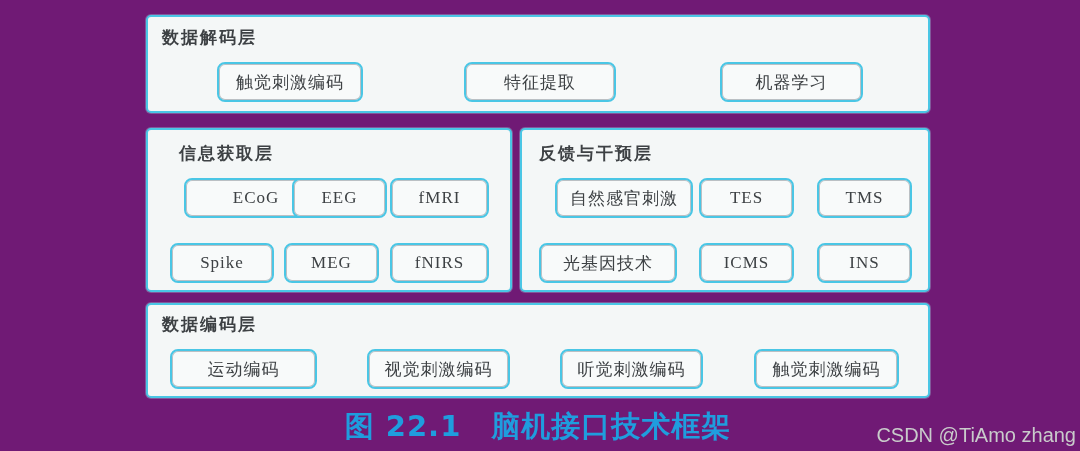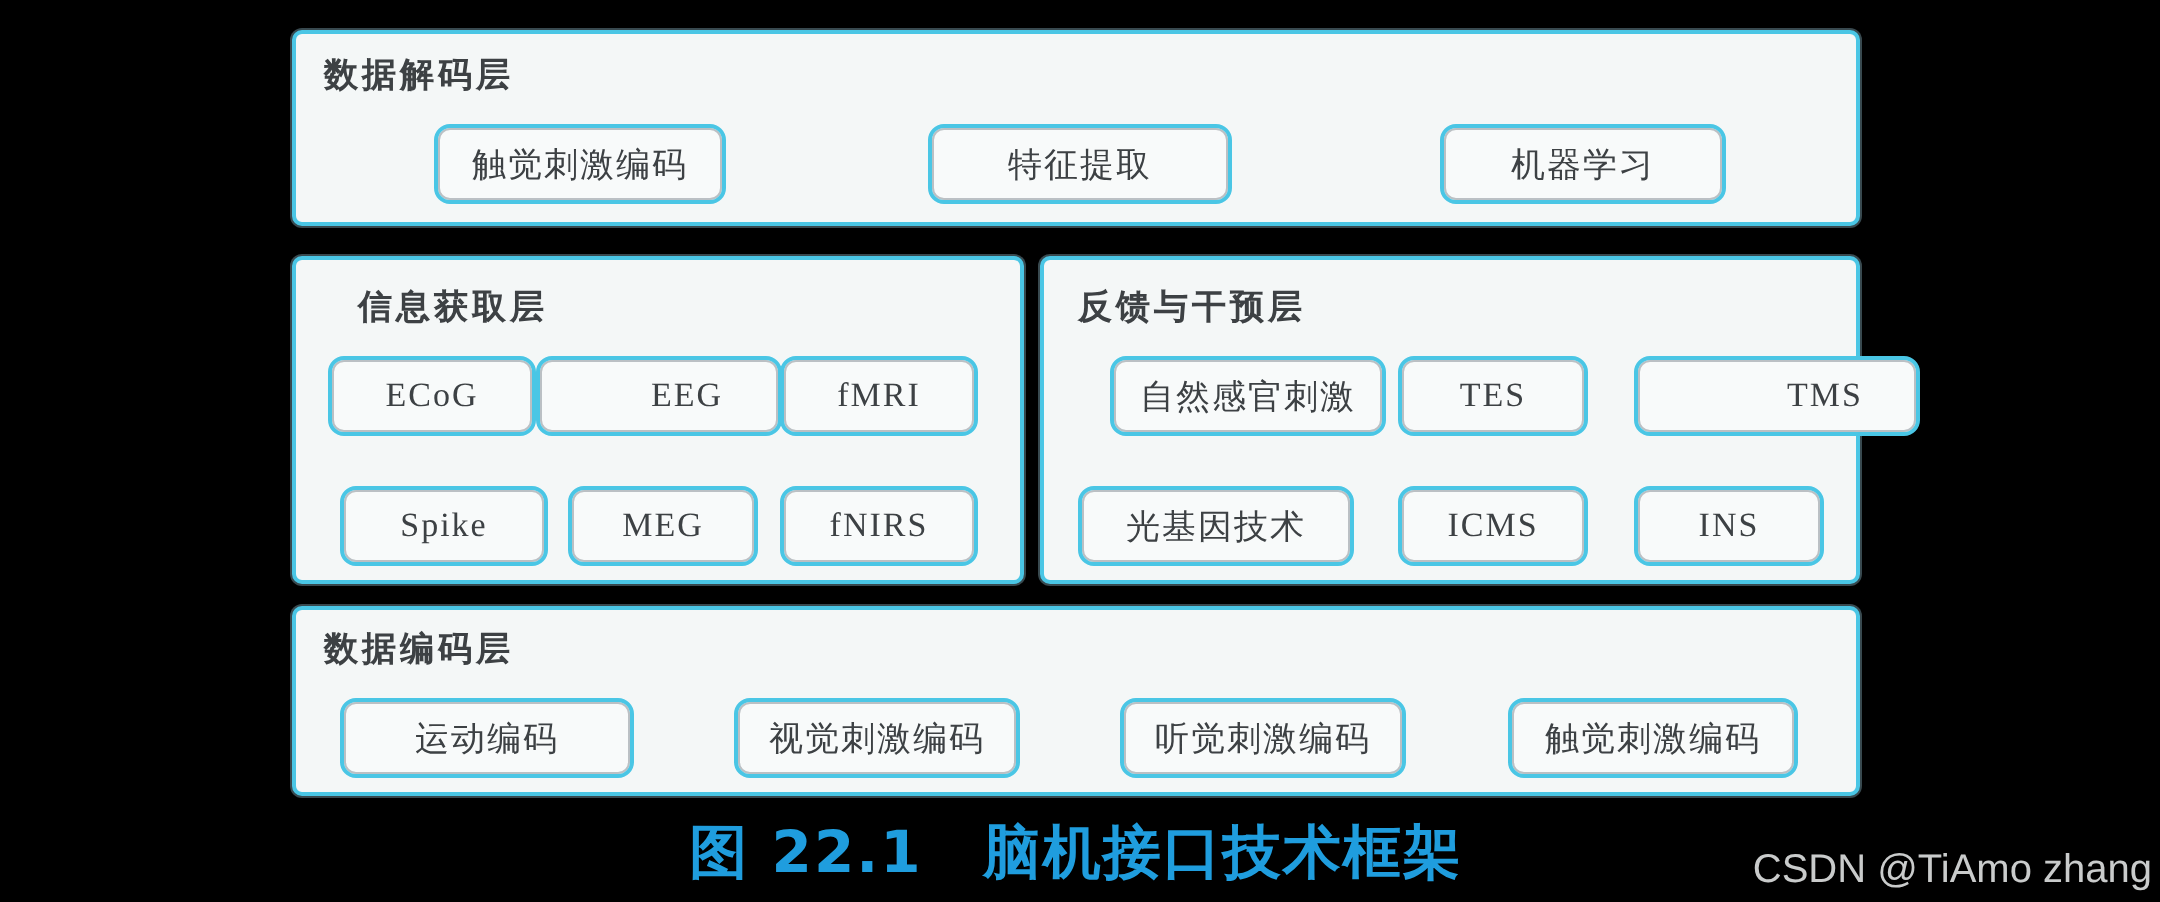--- a/index.html
+++ b/index.html
@@ -4,21 +4,21 @@
 <style>
   html, body {
     margin: 0;
     padding: 0;
     background: #ffffff;
   }
   .canvas {
     position: relative;
     width: 1080px;
     height: 451px;
-    background: #000000;
+    background: #701a75;
     overflow: hidden;
     font-family: "Liberation Sans", "DejaVu Sans", sans-serif;
   }
   .layer-box {
     position: absolute;
     border: 2px solid var(--border, #4ac6e5);
     border-radius: 5px;
     background: var(--box_fill, #f4f7f7);
     box-shadow: 0 0 0 1px rgba(160, 210, 225, 0.35);
   }
@@ -75,33 +75,33 @@
 
   <div class="layer-box" style="left:146px; top:15px; width:780px; height:94px;">
     <div class="layer-title" style="left:14px; top:9px;">数据解码层</div>
     <div class="node" style="left:69px; top:45px; width:142px;">触觉刺激编码</div>
     <div class="node" style="left:316px; top:45px; width:148px;">特征提取</div>
     <div class="node" style="left:572px; top:45px; width:139px;">机器学习</div>
   </div>
 
   <div class="layer-box" style="left:146px; top:128px; width:362px; height:160px;">
     <div class="layer-title" style="left:31px; top:12px;">信息获取层</div>
-    <div class="node" style="left:16px; top:48px; width:100px;">ECoG</div>
-    <div class="node" style="left:120px; top:48px; width:91px;padding-left:28px;">EEG</div>
+    <div class="node" style="left:36px; top:48px; width:100px;padding-left:20px;">ECoG</div>
+    <div class="node" style="left:144px; top:48px; width:91px;">EEG</div>
     <div class="node" style="left:242px; top:48px; width:95px;">fMRI</div>
     <div class="node" style="left:136px; top:113px; width:91px;">MEG</div>
     <div class="node" style="left:22px; top:113px; width:100px;">Spike</div>
     <div class="node" style="left:242px; top:113px; width:95px;">fNIRS</div>
   </div>
 
   <div class="layer-box" style="left:520px; top:128px; width:406px; height:160px;">
     <div class="layer-title" style="left:17px; top:12px;">反馈与干预层</div>
     <div class="node" style="left:17px; top:48px; width:134px;margin-left:16px;">自然感官刺激</div>
     <div class="node" style="left:177px; top:48px; width:91px;">TES</div>
-    <div class="node" style="left:295px; top:48px; width:91px;padding-left:48px;">TMS</div>
+    <div class="node" style="left:295px; top:48px; width:91px;">TMS</div>
     <div class="node" style="left:17px; top:113px; width:134px;">光基因技术</div>
     <div class="node" style="left:177px; top:113px; width:91px;">ICMS</div>
     <div class="node" style="left:295px; top:113px; width:91px;">INS</div>
   </div>
 
   <div class="layer-box" style="left:146px; top:303px; width:780px; height:91px;">
     <div class="layer-title" style="left:14px; top:8px;">数据编码层</div>
     <div class="node" style="left:22px; top:44px; width:143px;">运动编码</div>
     <div class="node" style="left:219px; top:44px; width:139px;">视觉刺激编码</div>
     <div class="node" style="left:412px; top:44px; width:139px;">听觉刺激编码</div>

